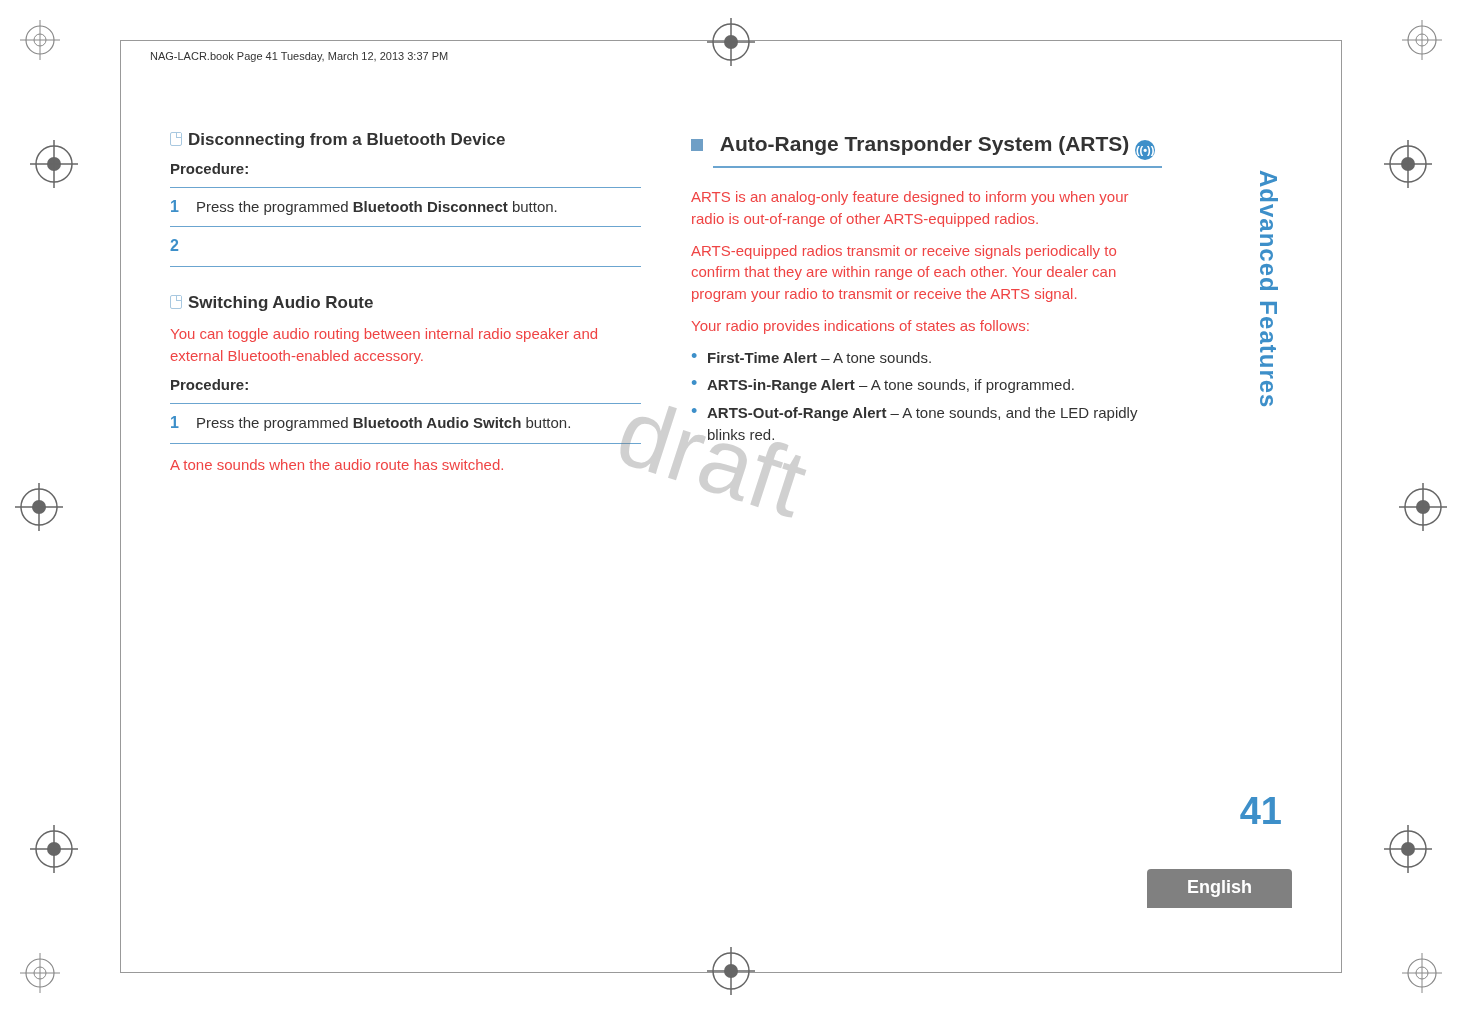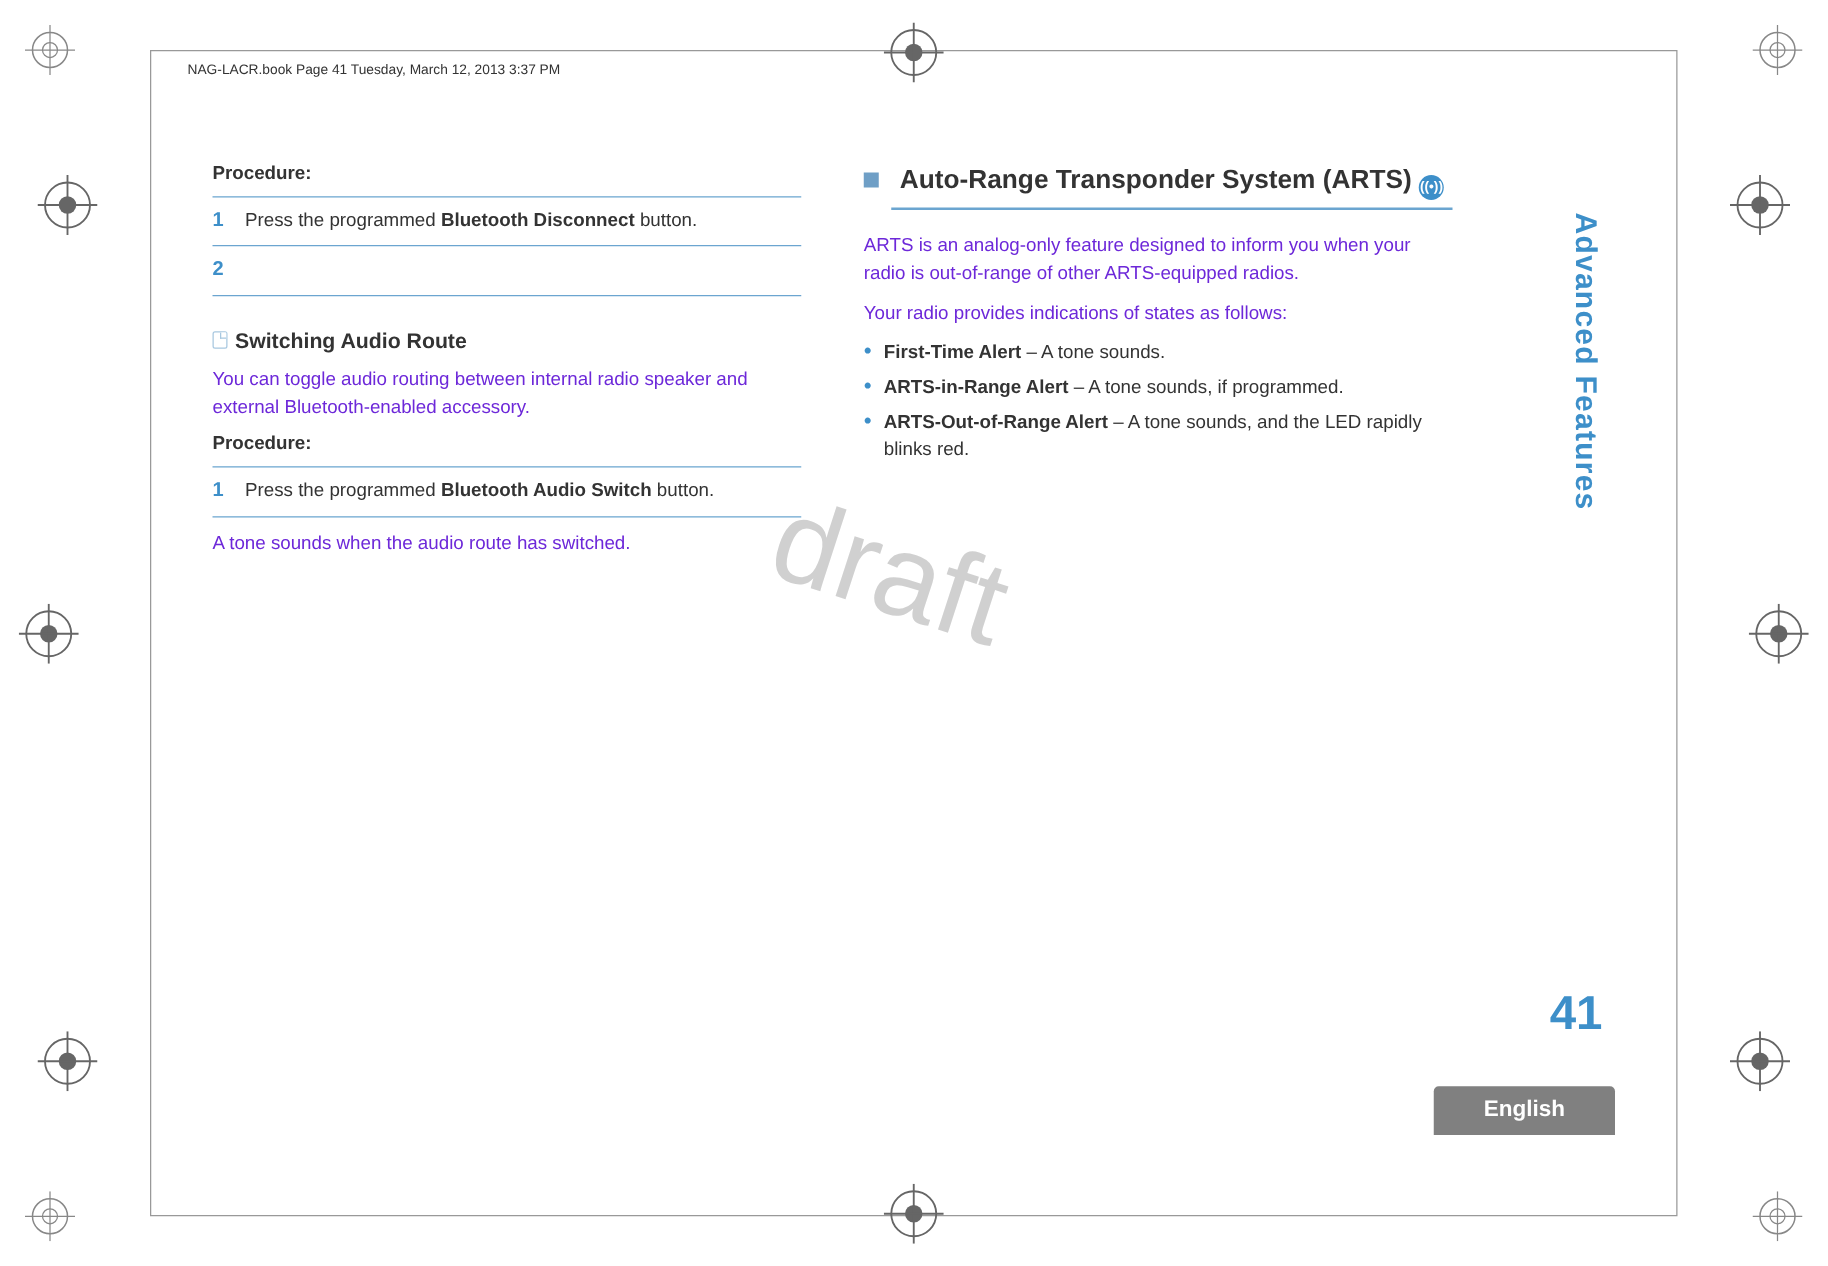--- a/index.html
+++ b/index.html
@@ -114,21 +114,21 @@
       min-width: 14px;
     }
     .step-rule {
       border-top: 1px solid #6ba5d0;
       margin: 2px 0;
     }
     .para {
       font-size: 15px;
       line-height: 1.45;
       margin: 10px 0;
-      color: #6d28d9;
+      color: #ef4444;
     }
     .section-heading {
       font-size: 21px;
       font-weight: bold;
       color: #333;
       display: flex;
       align-items: baseline;
       gap: 10px;
       line-height: 1.3;
       margin-bottom: 6px;
@@ -323,20 +323,23 @@
       <circle cx="24" cy="24" r="18" fill="none" stroke="#666" stroke-width="1.5"></circle>
       <circle cx="24" cy="24" r="7" fill="#666"></circle>
       <line x1="24" y1="0" x2="24" y2="48" stroke="#666" stroke-width="1.5"></line>
       <line x1="0" y1="24" x2="48" y2="24" stroke="#666" stroke-width="1.5"></line>
     </svg>
 </div>
 
 <div class="content">
 
   <div class="col">
+    <div class="sub-heading">
+      <span class="doc-icon"></span><span>Disconnecting from a Bluetooth Device</span>
+    </div>
     <div class="proc-label">Procedure:</div>
     <div class="step-rule"></div>
     <div class="step">
       <span class="step-num">1</span>
       <span><span>Press the programmed </span><span class="b">Bluetooth Disconnect</span><span> button.</span></span>
     </div>
     <div class="step-rule"></div>
     <div class="step">
       <span class="step-num">2</span>
     </div>
@@ -356,20 +359,21 @@
     <div class="para">A tone sounds when the audio route has switched.</div>
   </div>
 
   <div class="col">
     <div class="section-heading">
       <span class="sq-bullet"></span>
       <span class="heading-text"><span>Auto-Range Transponder System (ARTS) </span><span class="antenna-icon">((•))</span></span>
     </div>
     <div class="section-rule"></div>
     <div class="para">ARTS is an analog-only feature designed to inform you when your radio is out-of-range of other ARTS-equipped radios.</div>
+    <div class="para">ARTS-equipped radios transmit or receive signals periodically to confirm that they are within range of each other. Your dealer can program your radio to transmit or receive the ARTS signal.</div>
     <div class="para">Your radio provides indications of states as follows:</div>
     <ul class="bullet-list">
       <li><span class="b">First-Time Alert</span><span> – A tone sounds.</span></li>
       <li><span class="b">ARTS-in-Range Alert</span><span> – A tone sounds, if programmed.</span></li>
       <li><span class="b">ARTS-Out-of-Range Alert</span><span> – A tone sounds, and the LED rapidly blinks red.</span></li>
     </ul>
   </div>
 </div>
 
 <div class="watermark">draft</div>

